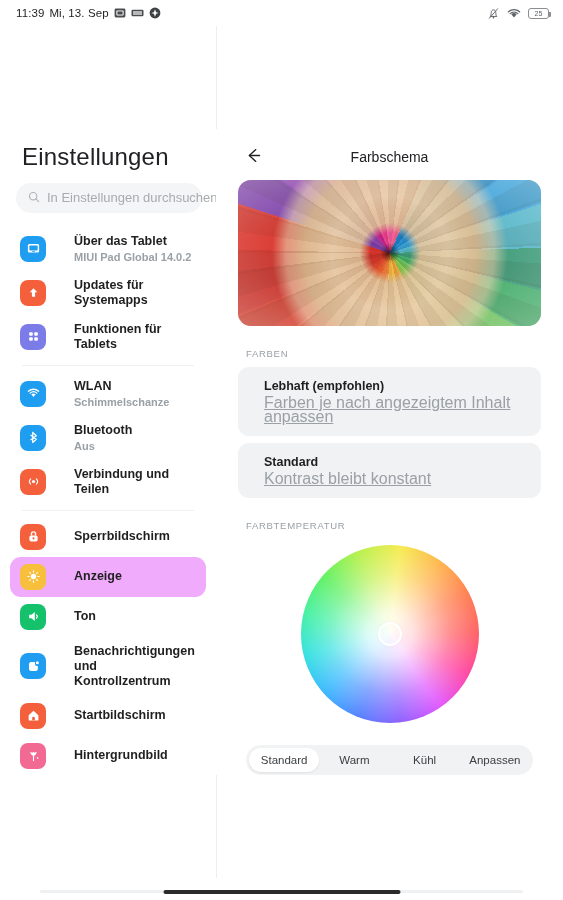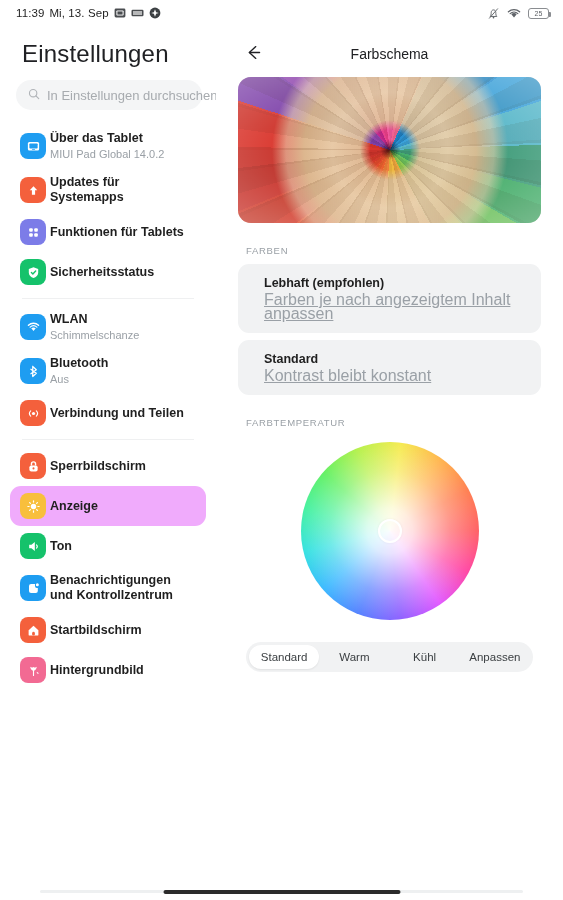--- a/index.html
+++ b/index.html
@@ -26,48 +26,48 @@
     display: inline-flex; align-items: center; justify-content: center;
     width: 21px; height: 11px; border: 1.2px solid #8a8d91; border-radius: 3px;
     font-size: 7px; color: #5f6368; position: relative;
   }
   .batt:after {
     content: ""; position: absolute; right: -3px; top: 3px;
     width: 2px; height: 5px; background: #8a8d91; border-radius: 0 1px 1px 0;
   }
 
   
-  .body { flex: 1; display: flex; min-height: 0; position: relative; }
+  .body { flex: 1; display: flex; min-height: 0; position: relative; align-items: center; }
   .divider-v { position: absolute; left: 216px; top: 0; bottom: 0; width: 1px; background: #eceef0; }
 
   
   .sidebar {
     width: 216px; flex: 0 0 216px; background: #fff;
     padding: 0 8px; overflow: hidden; position: relative;
   }
   .app-title {
     font-size: 24px; color: #202124; font-weight: 400;
     padding: 14px 0 10px 14px; letter-spacing: 0.2px;
   }
   .search {
     margin: 2px 6px 14px 8px; height: 30px; border-radius: 16px;
     background: #f4f5f6; display: flex; align-items: center; gap: 7px;
     padding: 0 12px;
   }
   .search-ph { font-size: 13px; color: #a7abaf; white-space: nowrap; }
 
   .nav-item {
-    display: flex; align-items: center; gap: 4px;
+    display: flex; align-items: center; gap: 28px;
     padding: 7px 10px; margin: 0 2px; border-radius: 11px;
     min-height: 40px;
   }
   .nav-item.selected { background: #f0abfc; }
   .nav-texts { display: flex; flex-direction: column; justify-content: center; }
   .nav-label { font-size: 12.5px; color: #1f1f1f; font-weight: bold; line-height: 15px; }
-  .nav-sub { font-size: 11px; color: #9aa0a6; line-height: 14px; margin-top: 1px; }
+  .nav-sub { font-size: 11px; color: #9aa0a6; line-height: 14px; margin-top: 1px; font-weight: bold; }
   .sep { height: 1px; background: #eff0f1; margin: 6px 14px; }
 
   .ic {
     width: 26px; height: 26px; flex: 0 0 26px; border-radius: 8px;
     display: flex; align-items: center; justify-content: center;
     color: #fff;
   }
   .ic svg { display: block; }
 
   
@@ -304,31 +304,20 @@
                 <rect x="3.4" y="3.4" width="3.8" height="3.8" rx="1.1" fill="#fff"></rect>
                 <rect x="8.8" y="3.4" width="3.8" height="3.8" rx="1.1" fill="#fff"></rect>
                 <rect x="3.4" y="8.8" width="3.8" height="3.8" rx="1.1" fill="#fff"></rect>
                 <rect x="8.8" y="8.8" width="3.8" height="3.8" rx="1.1" fill="#fff"></rect>
               </svg>
           </span>
           <span class="nav-texts">
             <span class="nav-label">Funktionen für Tablets</span>
           </span>
         </div>
-        <div class="nav-item">
-          <span class="ic" style="background:#15c26b">
-            <svg width="15" height="15" viewBox="0 0 16 16">
-                <path d="M8 2.4 L13 4.2 V8.2 C13 11 10.8 13 8 13.8 C5.2 13 3 11 3 8.2 V4.2 Z" fill="#fff"></path>
-                <path d="M5.8 8.1 L7.3 9.6 L10.3 6.3" fill="none" stroke="#15c26b" stroke-width="1.5" stroke-linecap="round" stroke-linejoin="round"></path>
-              </svg>
-          </span>
-          <span class="nav-texts">
-            <span class="nav-label">Sicherheitsstatus</span>
-          </span>
-        </div>
       </div>
 
       <div class="sep"></div>
 
       <div>
         <div class="nav-item">
           <span class="ic" style="background:#1e9df1">
             <svg width="15" height="15" viewBox="0 0 16 16">
                 <path d="M8 11.8 L5.6 8.9a3.7 3.7 0 0 1 4.8 0z" fill="#fff"></path>
                 <path d="M2.6 5.6a8 8 0 0 1 10.8 0" fill="none" stroke="#fff" stroke-width="1.5" stroke-linecap="round"></path>

